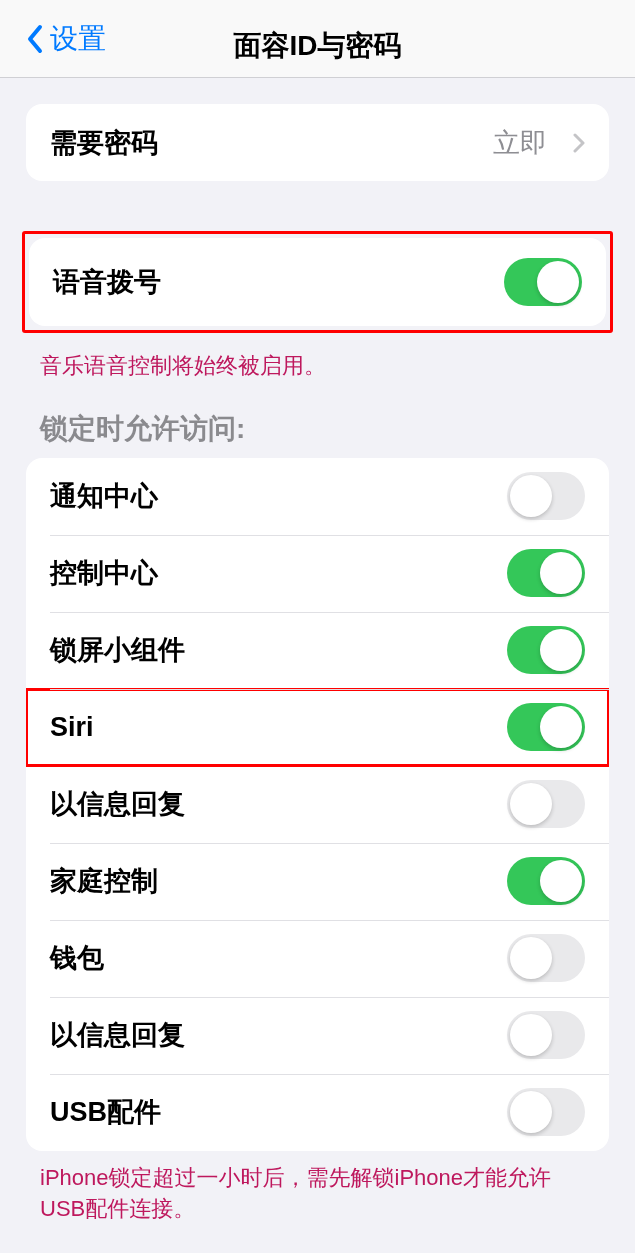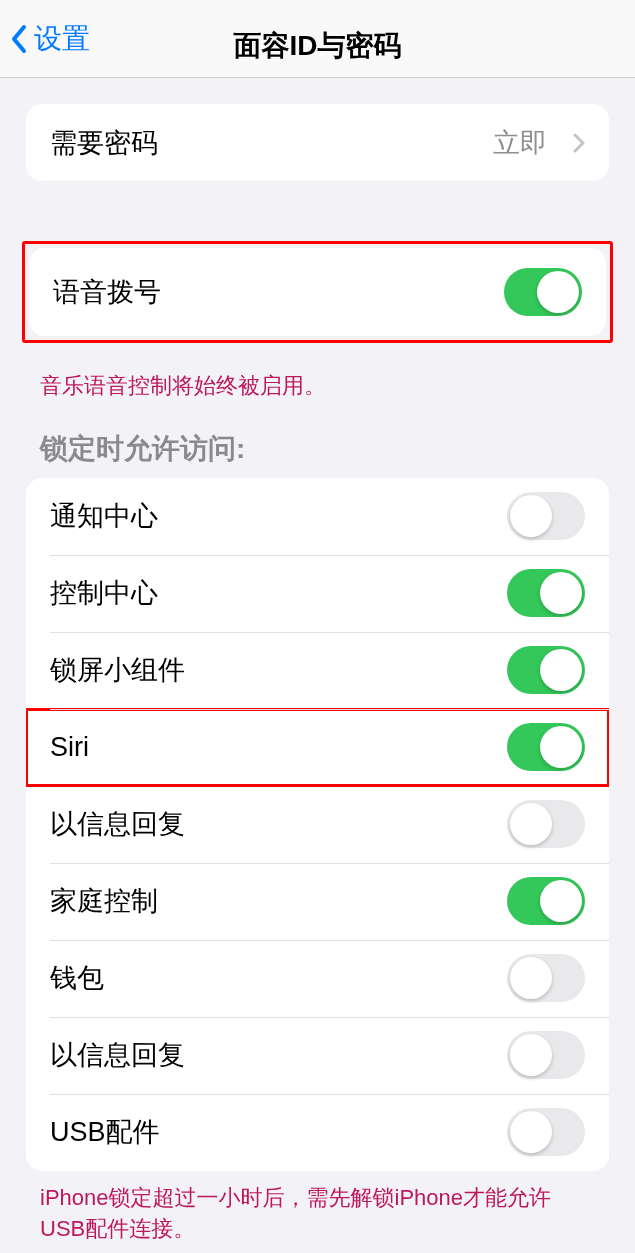--- a/index.html
+++ b/index.html
@@ -15,21 +15,21 @@
       font-family: -apple-system, "SF Pro Text", "Helvetica Neue", Arial, sans-serif;
       overflow: hidden;
     }
     .nav-bar {
       height: 78px;
       background: #f9f9f9;
       border-bottom: 1px solid #d0d0d4;
       display: flex;
       align-items: center;
       position: relative;
-      padding: 0 10px;
+      padding: 0 26px;
     }
     .back-button {
       display: flex;
       align-items: center;
       color: #007aff;
       font-size: 28px;
       cursor: pointer;
     }
     .back-chevron {
       width: 18px;
@@ -74,21 +74,21 @@
       position: absolute;
       top: 0;
       left: 24px;
       right: 0;
       height: 1px;
       background: #e0e0e4;
     }
     .row-label {
       font-size: 27px;
       color: #000;
-      font-weight: 400;
+      font-weight: 700;
     }
     .row-value {
       display: flex;
       align-items: center;
       gap: 26px;
     }
     .value-text {
       font-size: 27px;
       color: #8e8e93;
     }
@@ -142,21 +142,21 @@
     }
     .spacer-sm {
       height: 44px;
     }
     .spacer-xs {
       height: 28px;
     }
     .highlight-box {
       border: 3px solid #ff0000;
       border-radius: 3px;
-      margin: 16px 22px;
+      margin: 6px 22px;
       padding: 4px 0;
     }
     .highlight-box .group {
       margin: 0 4px;
     }
   </style>
 </head>
 <body>
 
 <div class="nav-bar">

